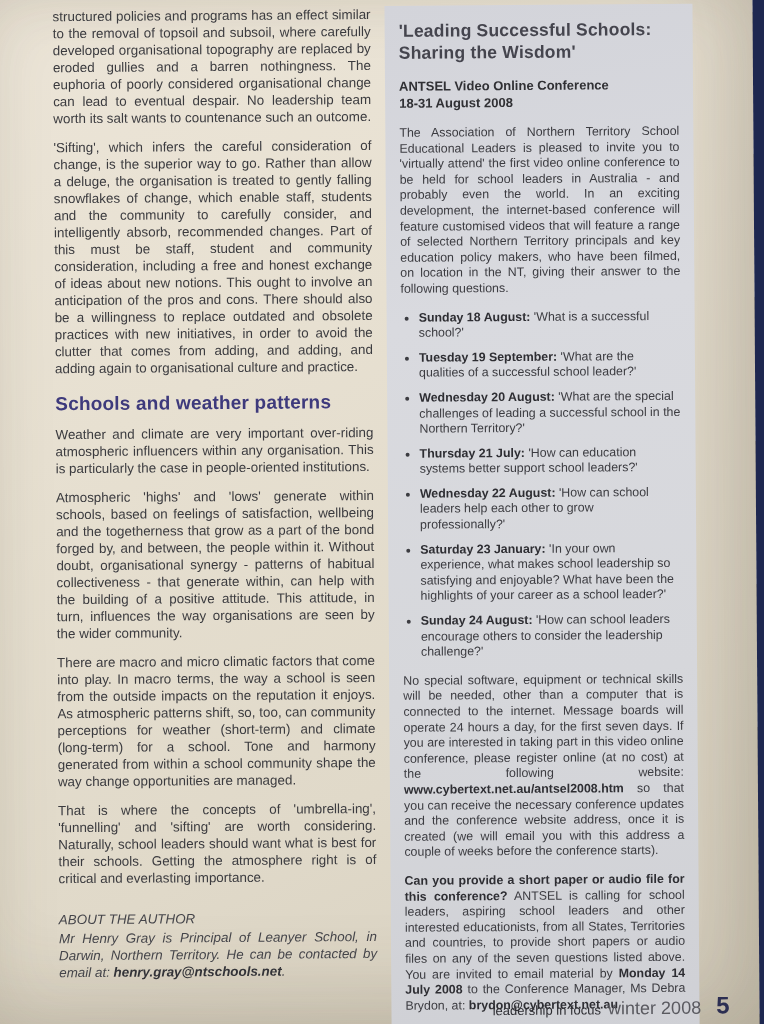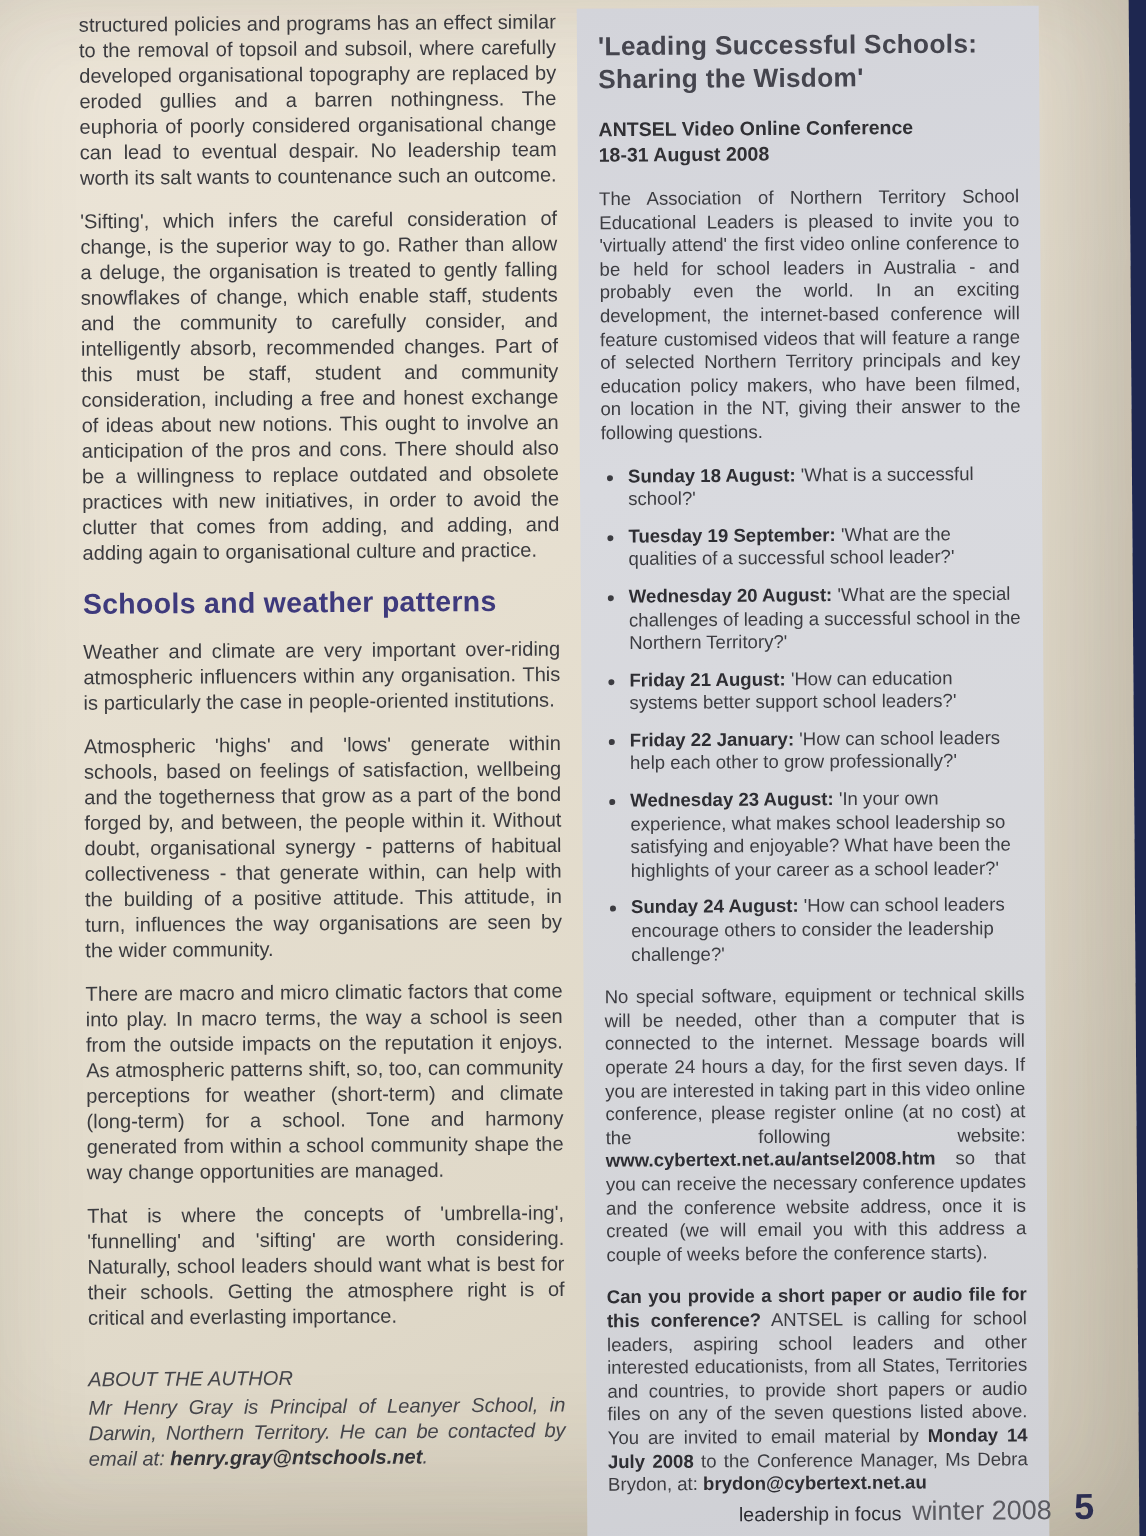--- a/index.html
+++ b/index.html
@@ -130,23 +130,23 @@
       </div>
       <div class="conf-subtitle">
         <div>ANTSEL Video Online Conference</div>
         <div>18-31 August 2008</div>
       </div>
       <p>The Association of Northern Territory School Educational Leaders is pleased to invite you to 'virtually attend' the first video online conference to be held for school leaders in Australia - and probably even the world. In an exciting development, the internet-based conference will feature customised videos that will feature a range of selected Northern Territory principals and key education policy makers, who have been filmed, on location in the NT, giving their answer to the following questions.</p>
       <ul>
         <li><b>Sunday 18 August: </b><span>'What is a successful school?'</span></li>
         <li><b>Tuesday 19 September: </b><span>'What are the qualities of a successful school leader?'</span></li>
         <li><b>Wednesday 20 August: </b><span>'What are the special challenges of leading a successful school in the Northern Territory?'</span></li>
-        <li><b>Friday 21 August: </b><span>'How can education systems better support school leaders?'</span></li>
-        <li><b>Friday 22 January: </b><span>'How can school leaders help each other to grow professionally?'</span></li>
-        <li><b>Wednesday 23 August: </b><span>'In your own experience, what makes school leadership so satisfying and enjoyable? What have been the highlights of your career as a school leader?'</span></li>
+        <li><b>Thursday 21 July: </b><span>'How can education systems better support school leaders?'</span></li>
+        <li><b>Wednesday 22 August: </b><span>'How can school leaders help each other to grow professionally?'</span></li>
+        <li><b>Saturday 23 January: </b><span>'In your own experience, what makes school leadership so satisfying and enjoyable? What have been the highlights of your career as a school leader?'</span></li>
         <li><b>Sunday 24 August: </b><span>'How can school leaders encourage others to consider the leadership challenge?'</span></li>
       </ul>
       <p><span>No special software, equipment or technical skills will be needed, other than a computer that is connected to the internet. Message boards will operate 24 hours a day, for the first seven days. If you are interested in taking part in this video online conference, please register online (at no cost) at the following website: </span><b>www.cybertext.net.au/antsel2008.htm</b><span> so that you can receive the necessary conference updates and the conference website address, once it is created (we will email you with this address a couple of weeks before the conference starts).</span></p>
       <p><b>Can you provide a short paper or audio file for this conference?</b><span> ANTSEL is calling for school leaders, aspiring school leaders and other interested educationists, from all States, Territories and countries, to provide short papers or audio files on any of the seven questions listed above. You are invited to email material by </span><b>Monday 14 July 2008</b><span> to the Conference Manager, Ms Debra Brydon, at: </span><b>brydon@cybertext.net.au</b></p>
     </div>
 
   </div>
 
   <div class="footer">
     <span class="mag">leadership in focus</span>

